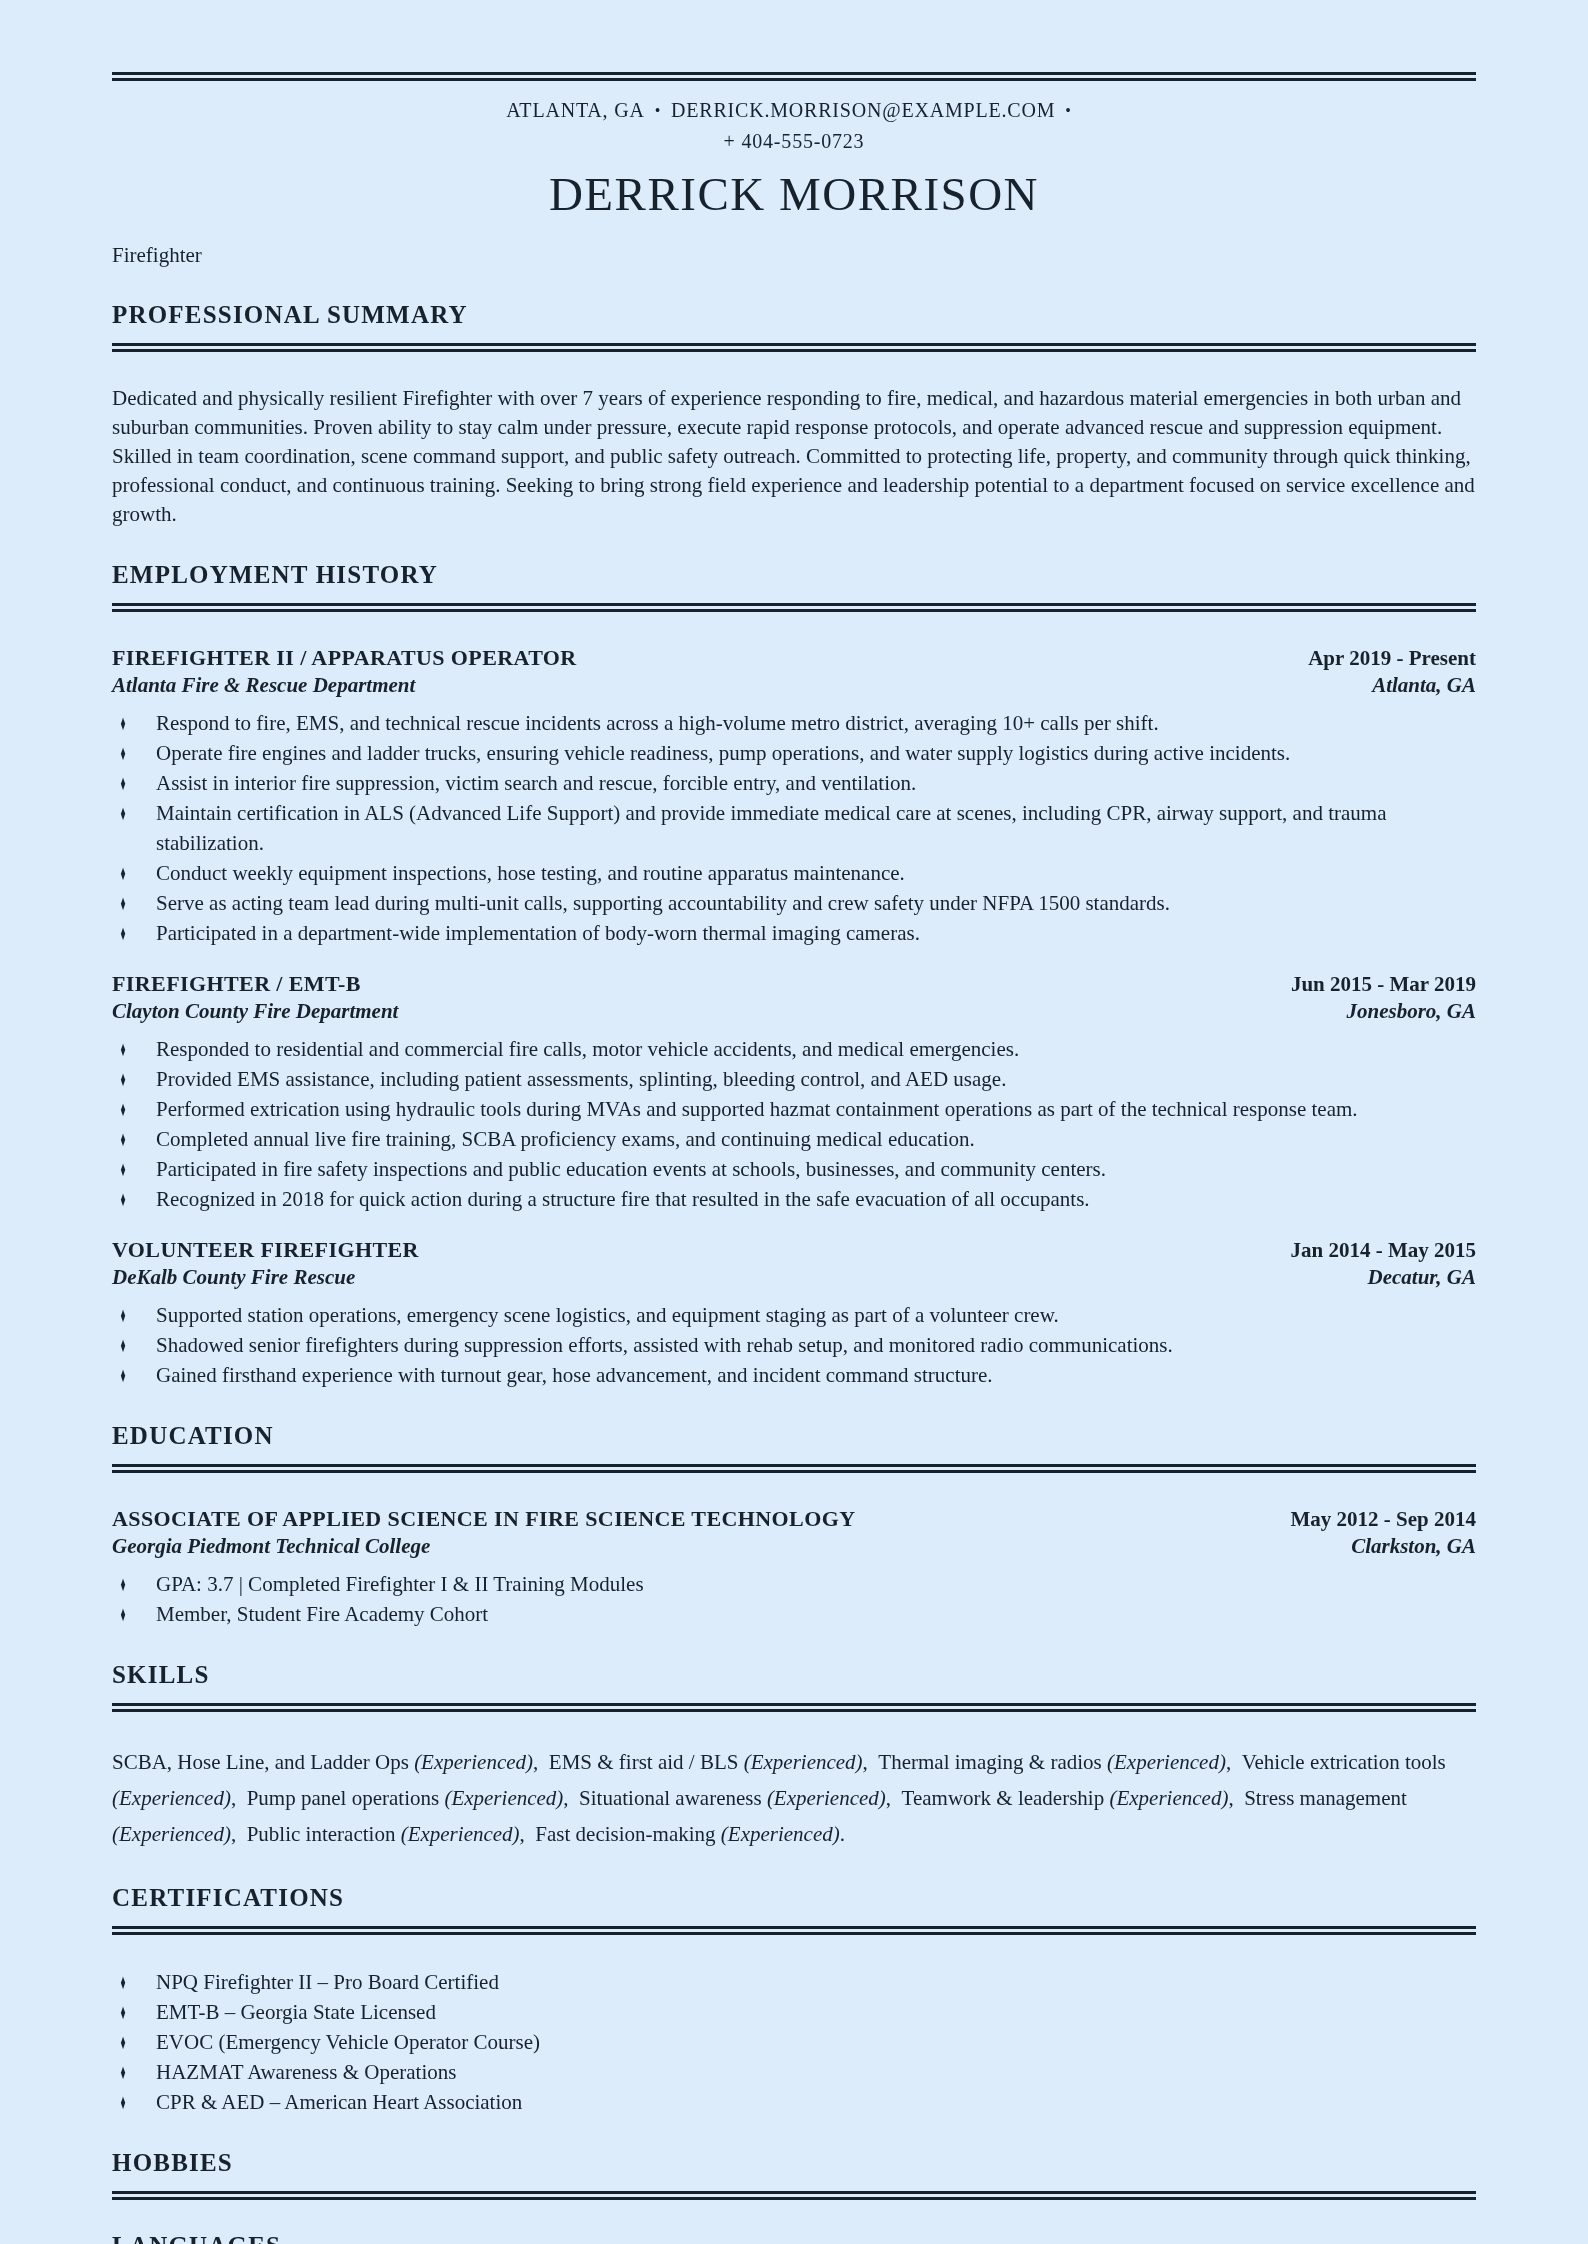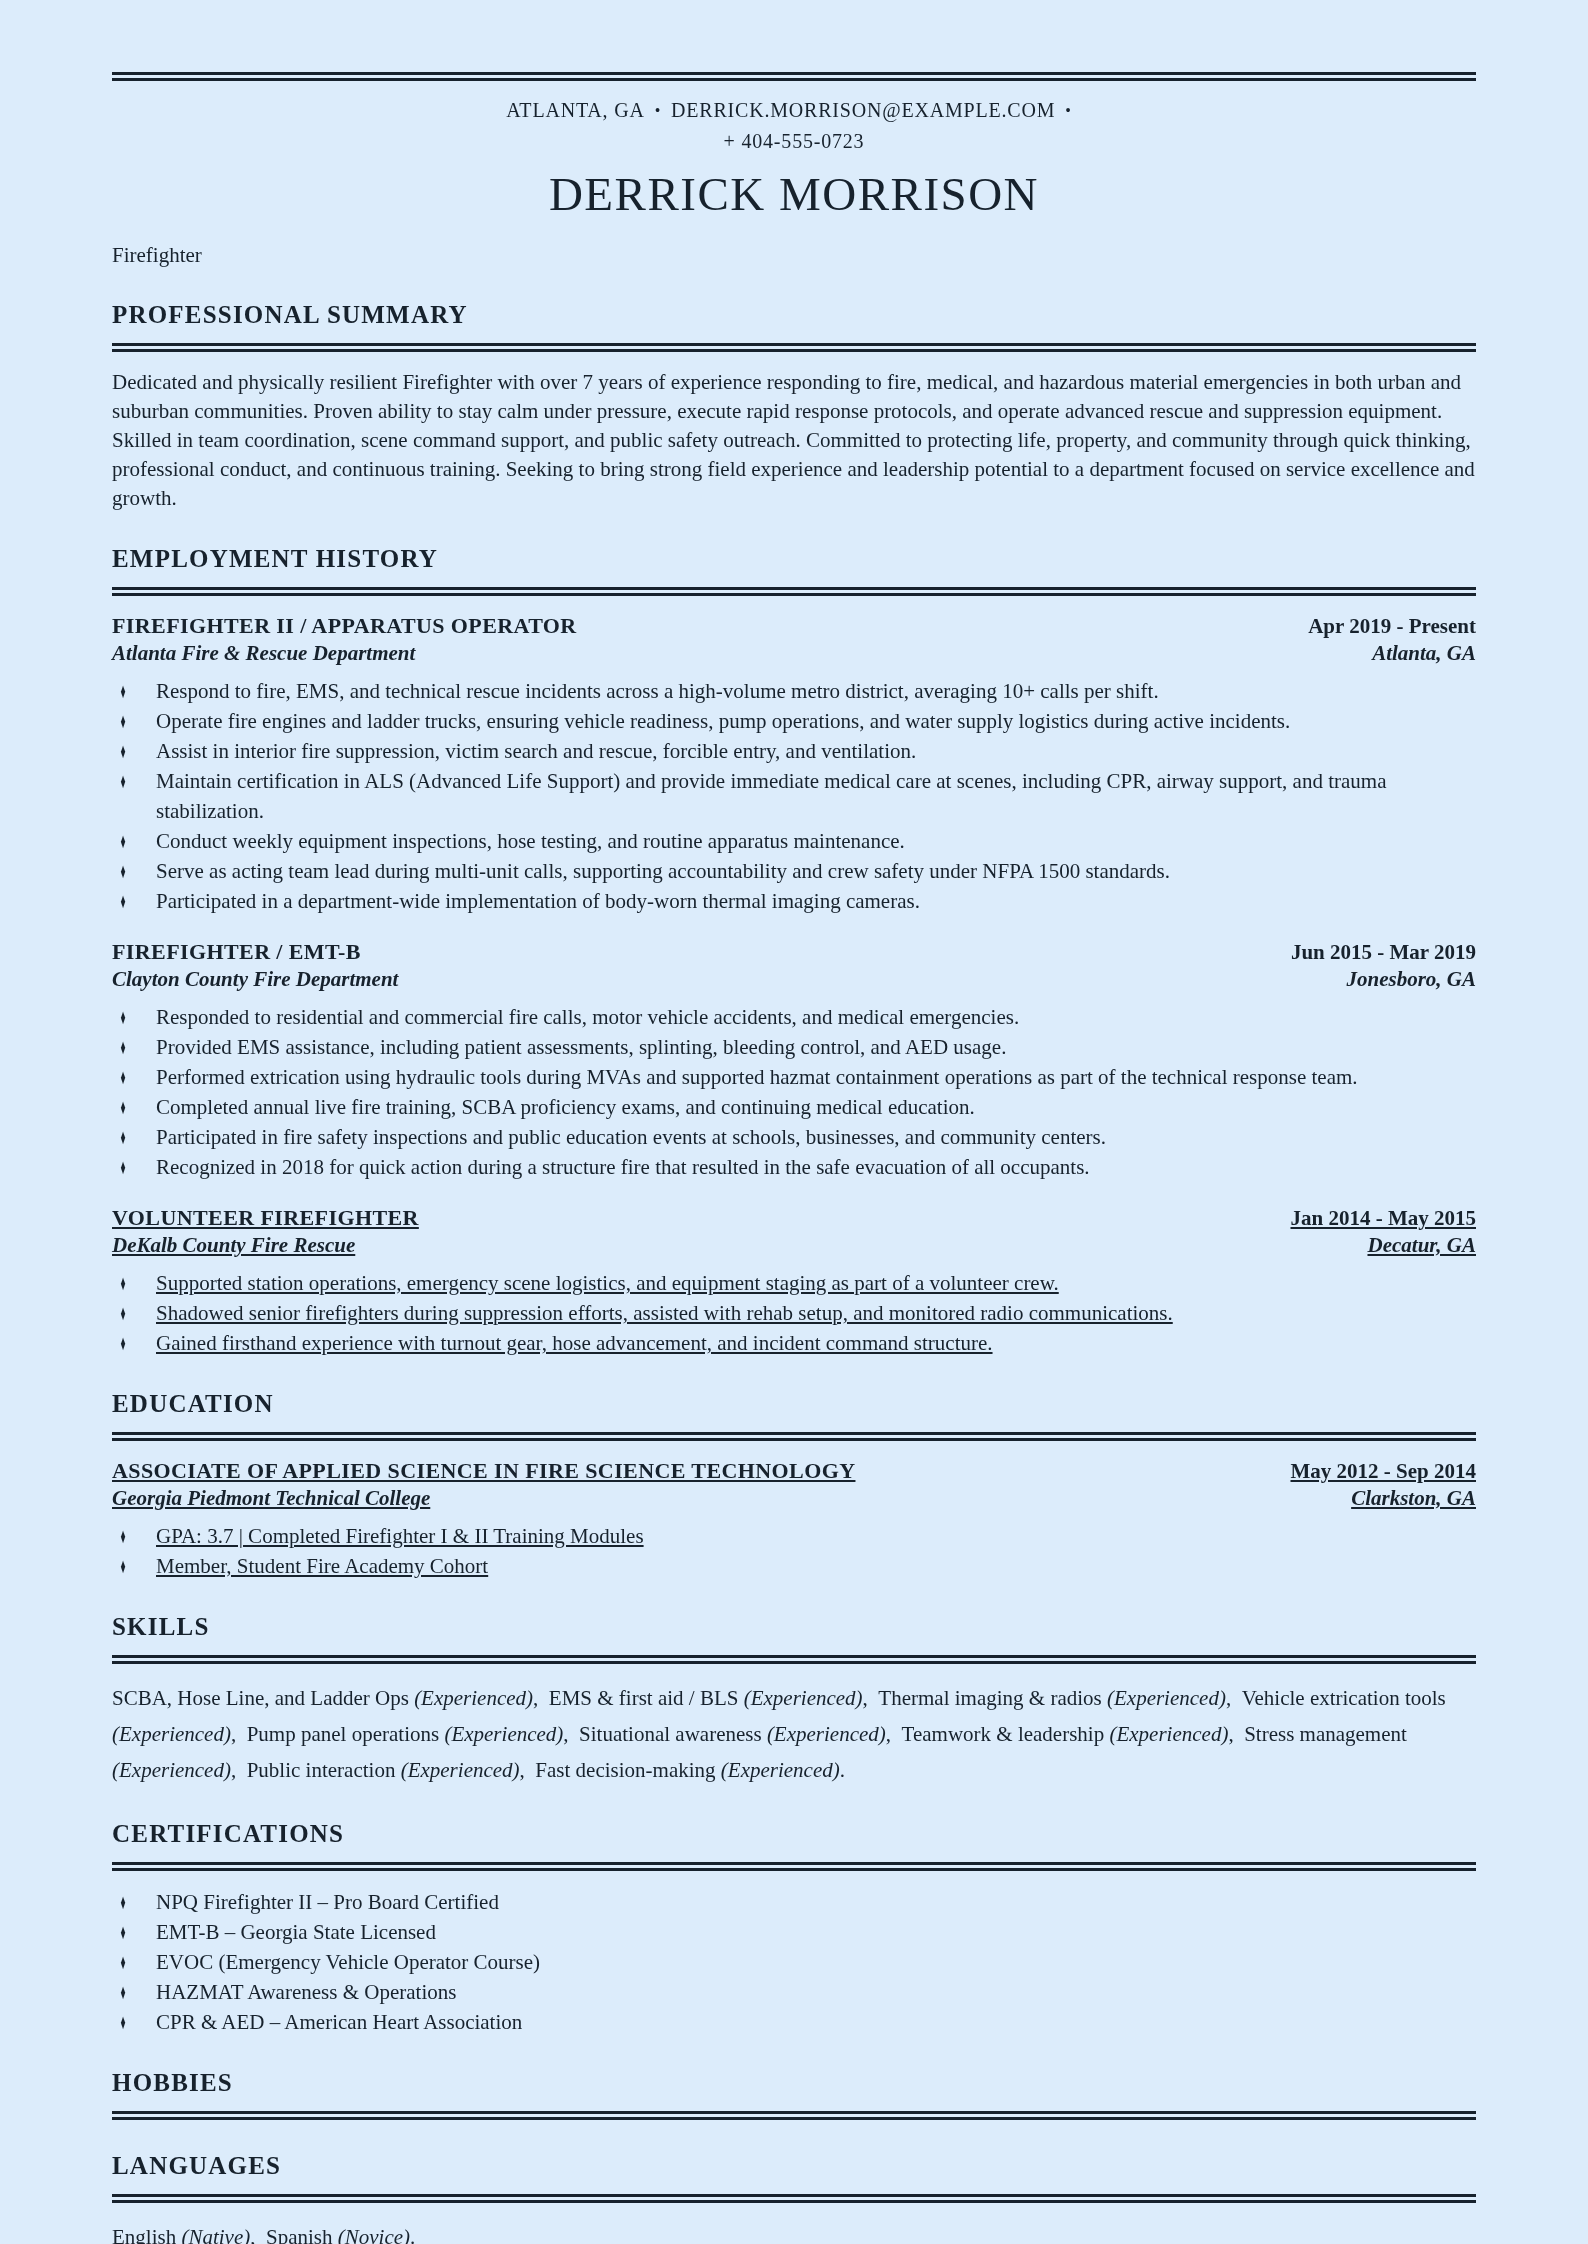--- a/index.html
+++ b/index.html
@@ -26,24 +26,24 @@
     text-align:center;font-size:47px;font-weight:normal;
     letter-spacing:1.5px;margin-top:10px;line-height:54px;
   }
   .role{text-align:left;font-size:21px;line-height:28px;margin-top:20px;}
   
   .section{margin-top:30px;}
   .section-heading{
     text-align:left;font-size:25px;font-weight:bold;
     letter-spacing:1.2px;line-height:32px;margin-bottom:12px;
   }
-  .section-body{margin-top:16px;}
+  .section-body{margin-top:32px;}
   .summary{font-size:21px;line-height:29px;text-align:left;}
   .entry{margin-bottom:22px;}
-  .entry:last-child{margin-bottom:0;text-decoration:underline;}
+  .entry:last-child{margin-bottom:0;}
   .entry-head{display:flex;justify-content:space-between;align-items:baseline;}
   .entry-title{font-size:22px;font-weight:bold;letter-spacing:.4px;line-height:28px;}
   .entry-date{font-size:21px;font-weight:bold;white-space:nowrap;line-height:28px;}
   .entry-sub{display:flex;justify-content:space-between;align-items:flex-start;font-style:italic;font-weight:bold;}
   .entry-company{font-size:21px;line-height:27px;}
   .entry-location{font-size:21px;white-space:nowrap;line-height:27px;}
   .bullets{margin-top:9px;}
   .bullet{display:flex;font-size:21px;line-height:30px;}
   .blt{flex:0 0 38px;padding-left:6px;}
   .blt span{display:inline-block;transform:scaleX(.5) scaleY(1.05);font-size:20px;}

